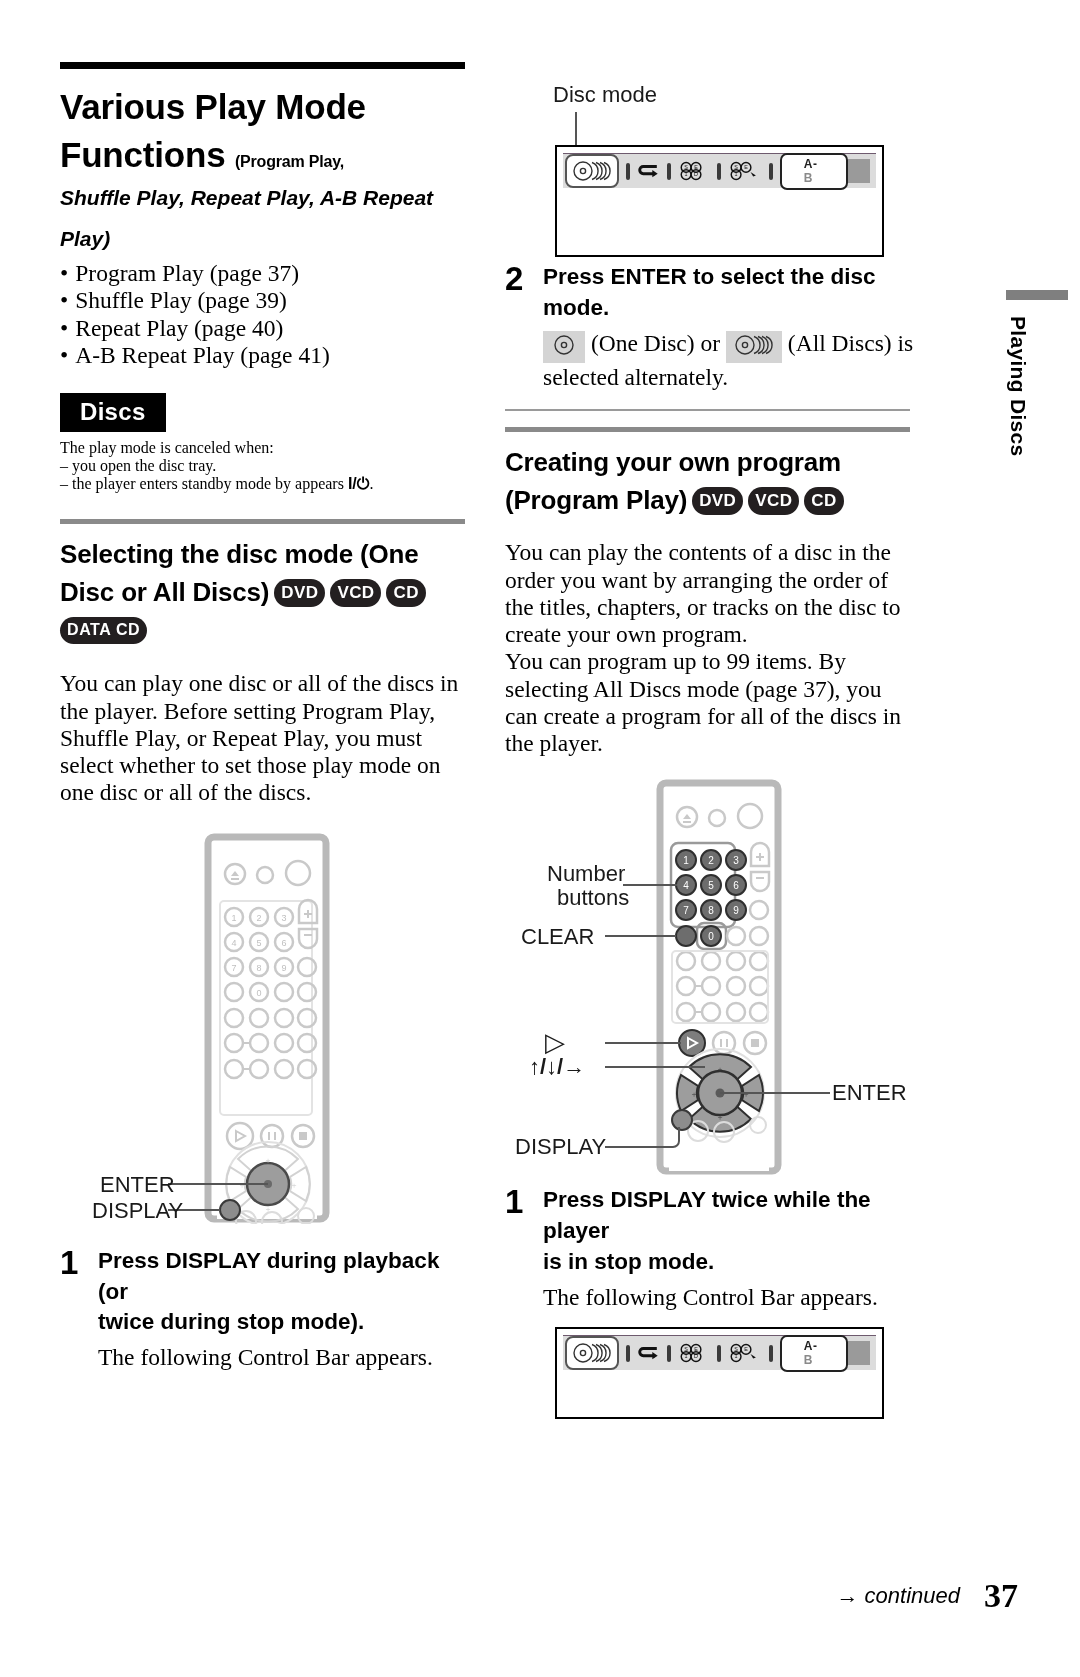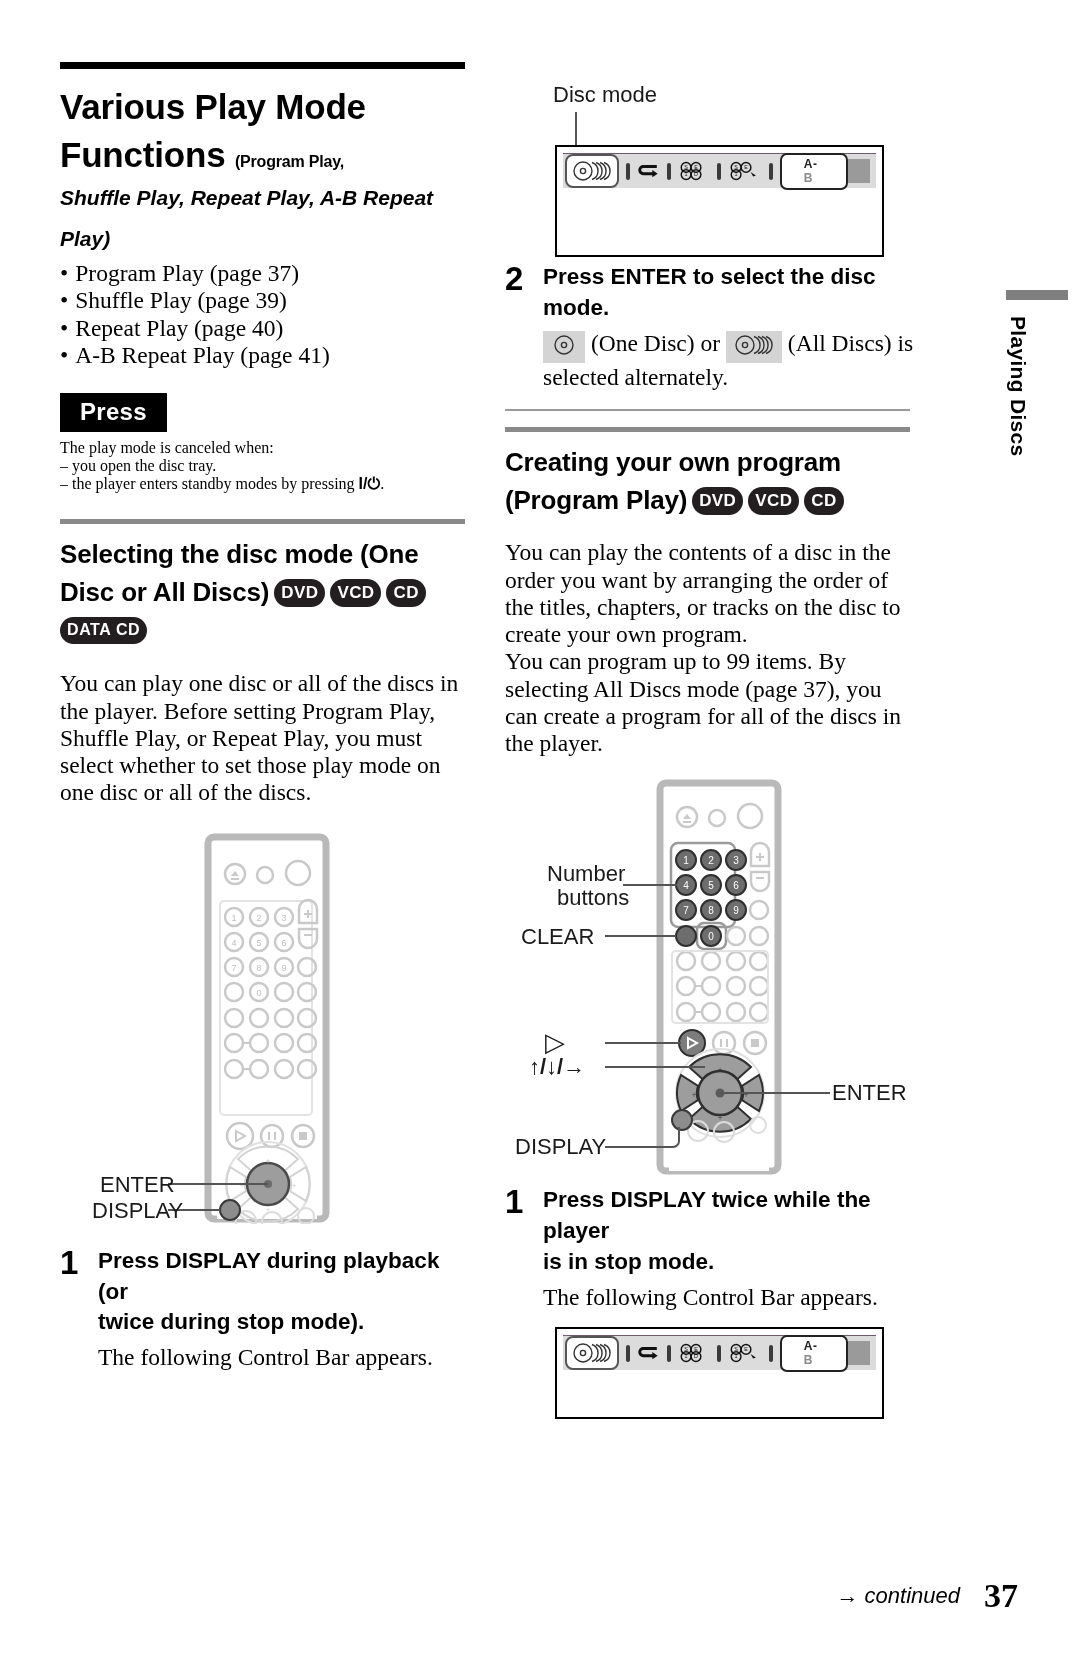--- a/index.html
+++ b/index.html
@@ -96,26 +96,26 @@
 
 
     <ul>
       <li>Program Play (page 37)</li>
       <li>Shuffle Play (page 39)</li>
       <li>Repeat Play (page 40)</li>
       <li>A-B Repeat Play (page 41)</li>
     </ul>
 
     <div class="note-wrap">
-      <span class="note-badge">Press</span>
+      <span class="note-badge">Discs</span>
       <div class="note-body">
         <div>The play mode is canceled when:</div>
         <div>– you open the disc tray.</div>
         <div>
-          <span>– the player enters standby modes by pressing </span><b style="font-family:'Liberation Sans',sans-serif;">I/⏻</b><span>.</span>
+          <span>– the player enters standby mode by appears </span><b style="font-family:'Liberation Sans',sans-serif;">I/⏻</b><span>.</span>
         </div>
       </div>
     </div>
 
     <div class="rule-gray" style="margin-top:26px;"></div>
 
     <h2>
       <span>Selecting the disc mode (One</span><br>
       <span>Disc or All Discs)</span><span class="badge">DVD</span><span class="badge">VCD</span><span class="badge">CD</span>
     </h2>

